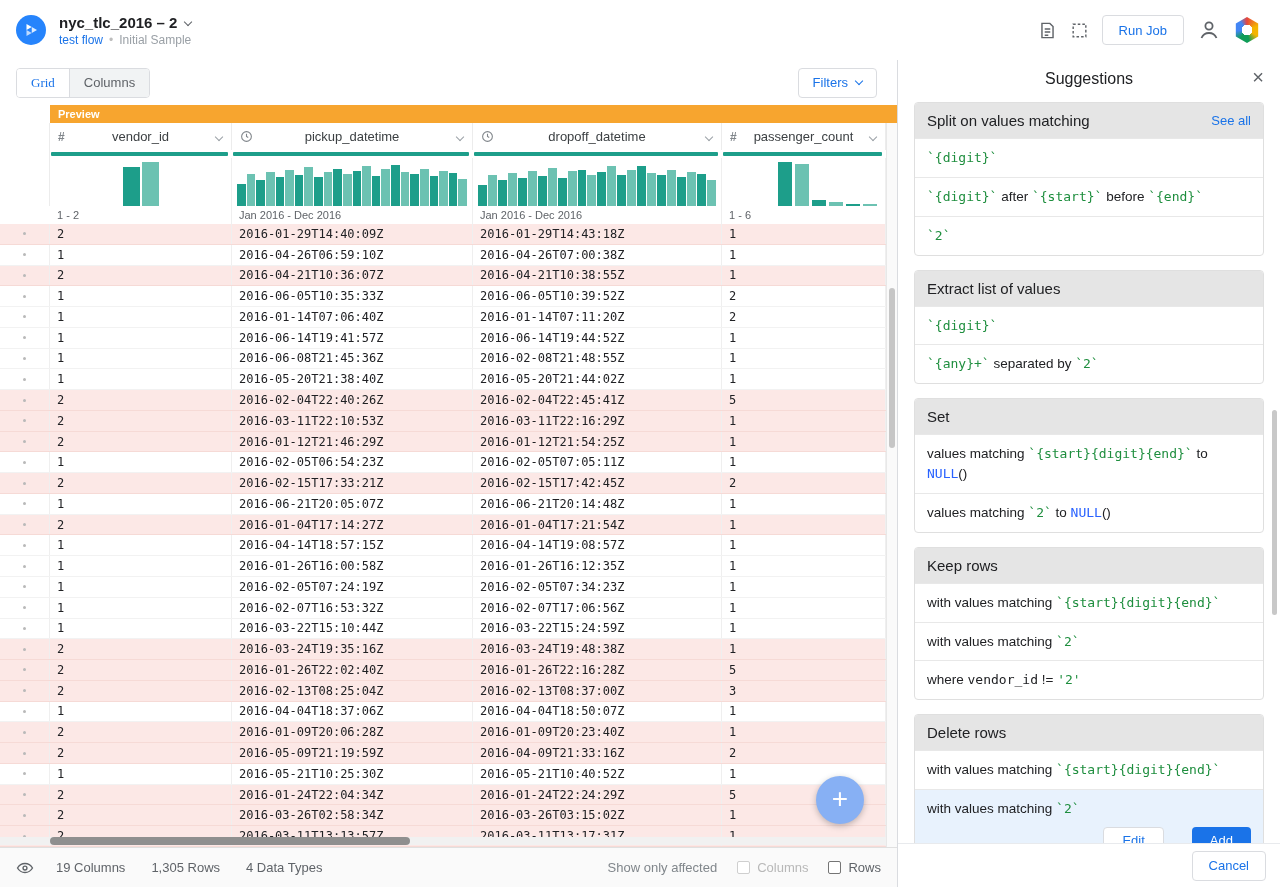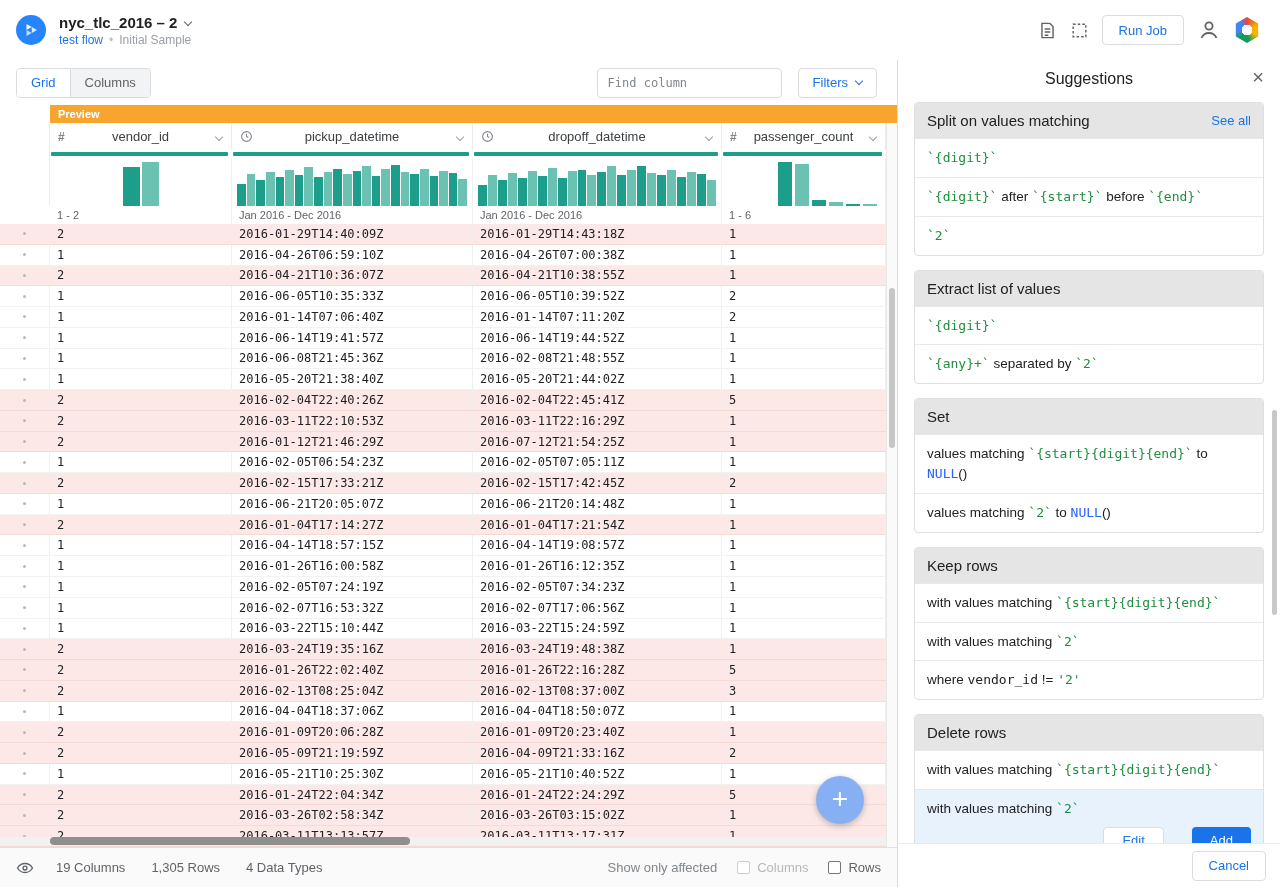--- a/index.html
+++ b/index.html
@@ -33,21 +33,21 @@
 
   
   .main{flex:1 1 auto;display:flex;min-height:0;}
   .grid-section{width:897px;flex:0 0 auto;display:flex;flex-direction:column;position:relative;min-height:0;}
 
   
   .toolbar{height:45px;display:flex;align-items:center;padding:0 20px 0 16px;flex:0 0 auto;}
   .segmented{display:flex;border:1px solid #dadce0;border-radius:4px;overflow:hidden;}
   .seg-btn{height:28px;padding:0 14px;font-size:13px;border:none;background:#f1f3f4;color:#5f6368;cursor:pointer;font-family:"Liberation Sans",sans-serif;}
   .seg-btn + .seg-btn{border-left:1px solid #dadce0;}
-  .seg-btn.active{background:#fff;color:var(--accent);font-weight:500;}
+  .seg-btn.active{background:#fff;color:var(--accent);font-weight:500;font-family:Liberation Serif, serif;}
   .toolbar-right{margin-left:auto;display:flex;align-items:center;gap:16px;}
   .find-input{width:185px;height:30px;border:1px solid #dadce0;border-radius:4px;padding:0 10px;font-family:"DejaVu Sans Mono",monospace;font-size:12px;color:#202124;outline:none;}
   .find-input::placeholder{color:#80868b;}
   .filters-btn{height:30px;padding:0 14px;border:1px solid #dadce0;border-radius:4px;background:#fff;color:var(--accent);font-size:13px;font-weight:500;display:inline-flex;align-items:center;gap:8px;cursor:pointer;font-family:"Liberation Sans",sans-serif;}
 
   
   .preview-banner{height:18px;margin-left:50px;background:var(--orange);color:#fff;font-size:11px;font-weight:600;display:flex;align-items:center;padding-left:8px;flex:0 0 auto;}
 
   
   .grid-head{height:27px;display:flex;flex:0 0 auto;}
@@ -169,21 +169,20 @@
 
   <div class="main">
 
     <section class="grid-section">
       <div class="toolbar">
         <div class="segmented">
           <button class="seg-btn active">Grid</button>
           <button class="seg-btn">Columns</button>
         </div>
         <div class="toolbar-right">
-          <input class="find-input" placeholder="Find column" style="">
           <button class="filters-btn">
             <span>Filters</span>
             <span class="chev"></span>
           </button>
         </div>
       </div>
 
       <div class="preview-banner">
         <span>Preview</span>
       </div>
@@ -404,21 +403,21 @@
             <div class="cell" style="width: 241px; flex: 0 0 auto;">2016-03-11T22:10:53Z</div>
             <div class="cell" style="width: 249px; flex: 0 0 auto;">2016-03-11T22:16:29Z</div>
             <div class="cell" style="width: 164px; flex: 0 0 auto;">1</div>
           </div>
           <div class="row hl">
             <div class="marker-cell">
               <span class="dot"></span>
             </div>
             <div class="cell" style="width: 182px; flex: 0 0 auto;">2</div>
             <div class="cell" style="width: 241px; flex: 0 0 auto;">2016-01-12T21:46:29Z</div>
-            <div class="cell" style="width: 249px; flex: 0 0 auto;">2016-07-12T21:54:25Z</div>
+            <div class="cell" style="width: 249px; flex: 0 0 auto;">2016-01-12T21:54:25Z</div>
             <div class="cell" style="width: 164px; flex: 0 0 auto;">1</div>
           </div>
           <div class="row">
             <div class="marker-cell">
               <span class="dot"></span>
             </div>
             <div class="cell" style="width: 182px; flex: 0 0 auto;">1</div>
             <div class="cell" style="width: 241px; flex: 0 0 auto;">2016-02-05T06:54:23Z</div>
             <div class="cell" style="width: 249px; flex: 0 0 auto;">2016-02-05T07:05:11Z</div>
             <div class="cell" style="width: 164px; flex: 0 0 auto;">1</div>

